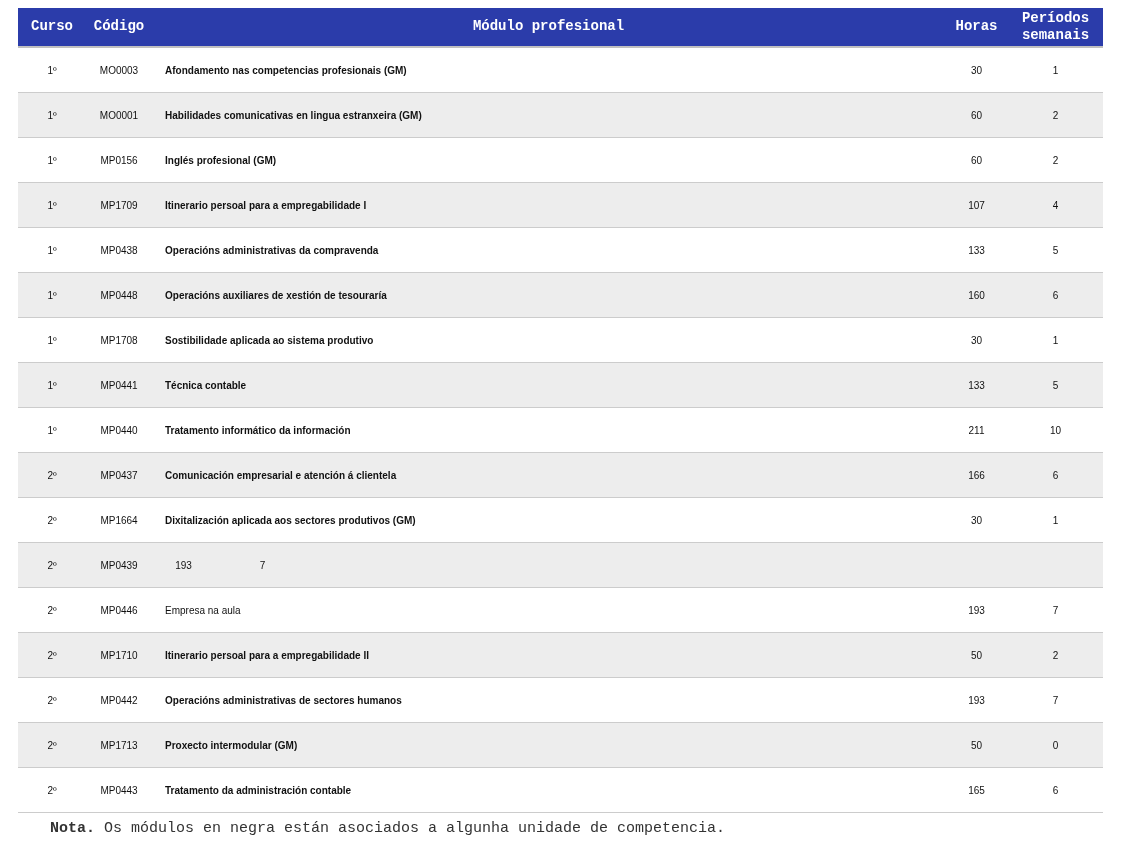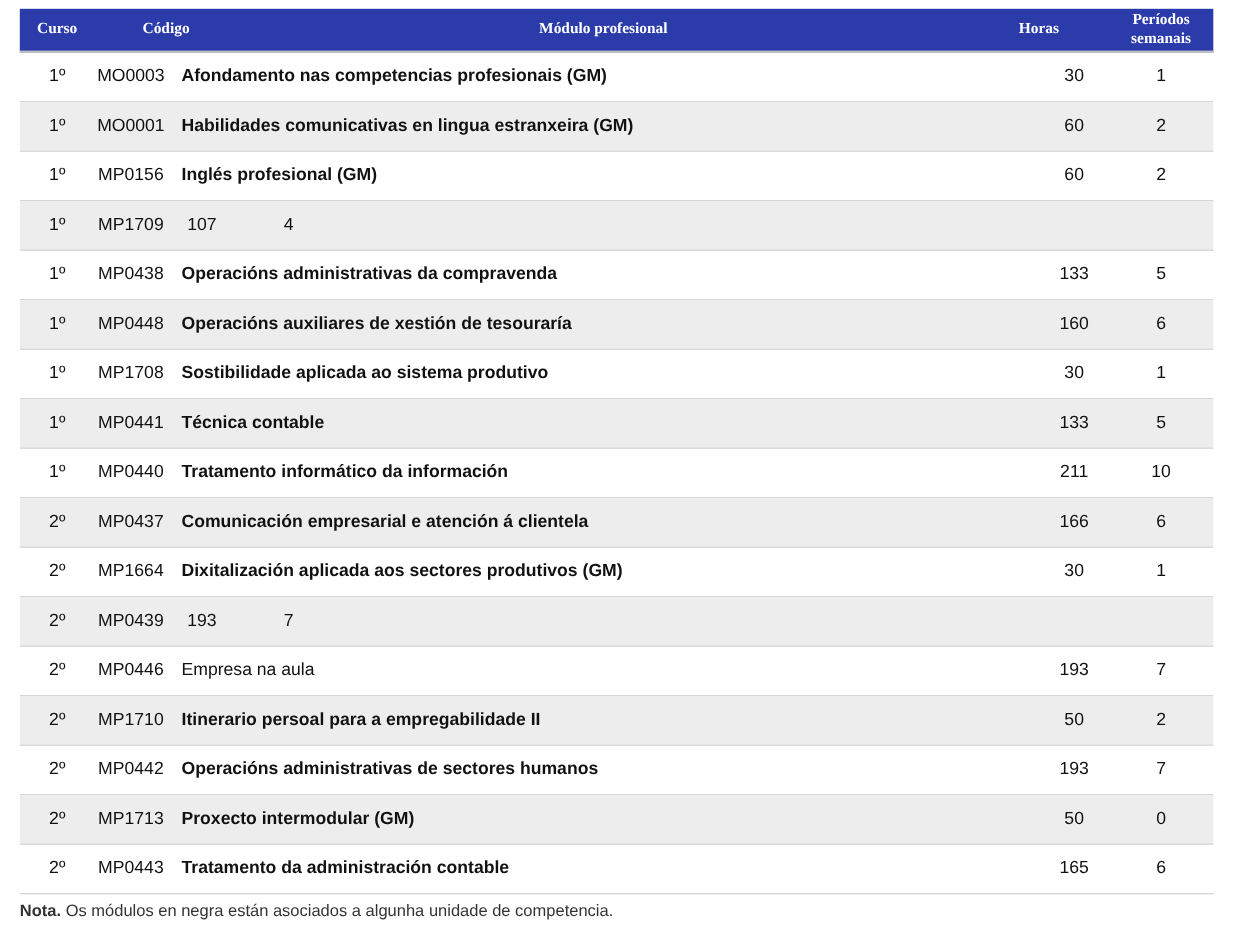--- a/index.html
+++ b/index.html
@@ -19,46 +19,46 @@
   }
   .page{padding:8px 0 0 18px;}
   .table{width:1085px;}
   
   .thead{
     display:flex;align-items:stretch;
     background:var(--header-bg);
     color:var(--header-text);
     height:38px;
     border-bottom:2px solid var(--header-border);
-    font-family:Liberation Serif, serif;
-    font-weight:bold;font-size:14px;line-height:1.25;gap:32px;
+    font-family:Liberation Mono, monospace;
+    font-weight:bold;font-size:14px;line-height:1.25;
   }
   .th{display:flex;align-items:center;justify-content:center;text-align:center;}
   
   .row{
     display:flex;align-items:stretch;
     height:44px;
     border-bottom:1px solid var(--border);
-    font-size:16px;
+    font-size:10px;
     background:#ffffff;
   }
   .row:nth-child(even){background:var(--row-alt-bg);}
   .cell{display:flex;align-items:center;justify-content:center;white-space:nowrap;}
   .c-curso{width:68px;}
   .c-codigo{width:66px;}
   .c-modulo{flex:1 1 auto;justify-content:flex-start;padding-left:13px;font-weight:bold;}
   .c-modulo.normal{font-weight:normal;}
   .th.c-modulo{justify-content:center;padding-left:0;font-weight:bold;}
   .c-horas{width:63px;text-align:center;}
   .c-periodos{width:95px;}
   
   .note{
     margin-top:7px;
-    font-family:Liberation Sans, sans-serif;
-    font-size:15px;color:var(--note-text);
+    font-family:Liberation Mono, monospace;
+    font-size:15px;color:var(--note-text);margin-left:32px;
   }
   .note b{font-weight:bold;}
 </style>
 </head>
 <body>
 
 <div class="page">
   <div class="table">
 
     <div class="thead">
@@ -90,20 +90,21 @@
         <div class="cell c-curso">1º</div>
         <div class="cell c-codigo">MP0156</div>
         <div class="cell c-modulo">Inglés profesional (GM)</div>
         <div class="cell c-horas">60</div>
         <div class="cell c-periodos">2</div>
       </div>
 
       <div class="row">
         <div class="cell c-curso">1º</div>
         <div class="cell c-codigo">MP1709</div>
+        <div class="cell c-modulo">Itinerario persoal para a empregabilidade I</div>
         <div class="cell c-horas">107</div>
         <div class="cell c-periodos">4</div>
       </div>
 
       <div class="row">
         <div class="cell c-curso">1º</div>
         <div class="cell c-codigo">MP0438</div>
         <div class="cell c-modulo">Operacións administrativas da compravenda</div>
         <div class="cell c-horas">133</div>
         <div class="cell c-periodos">5</div>

